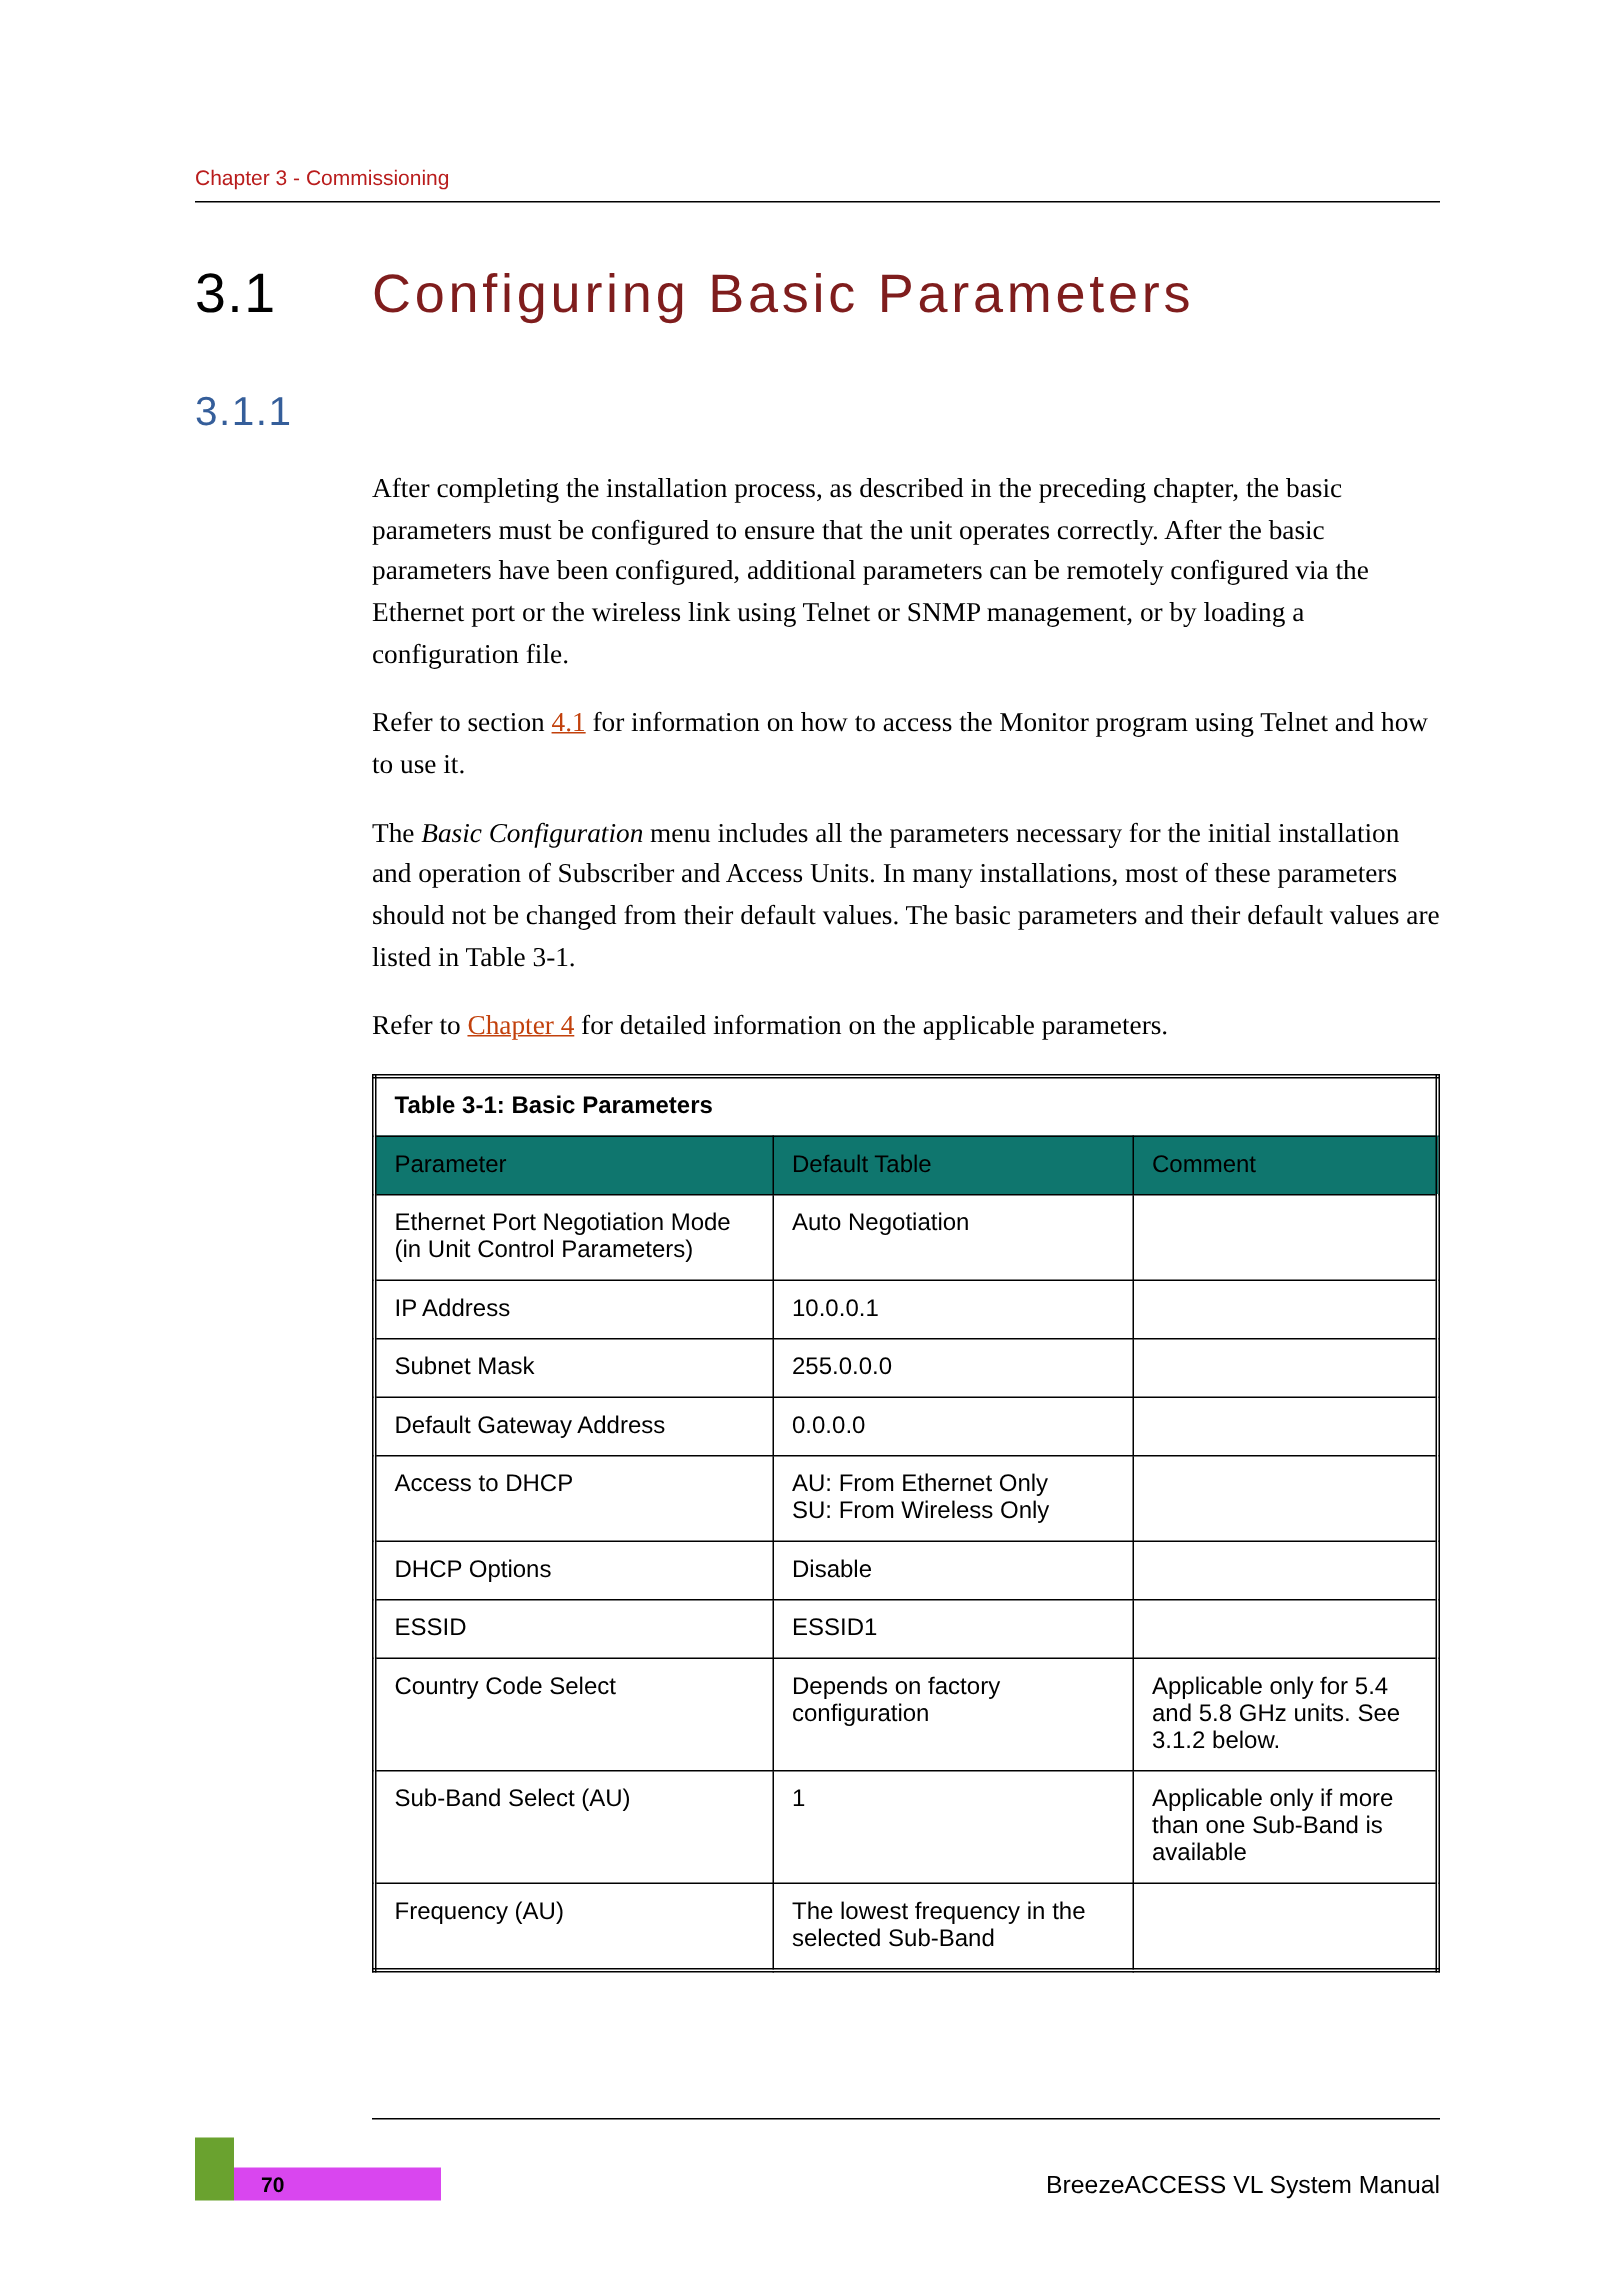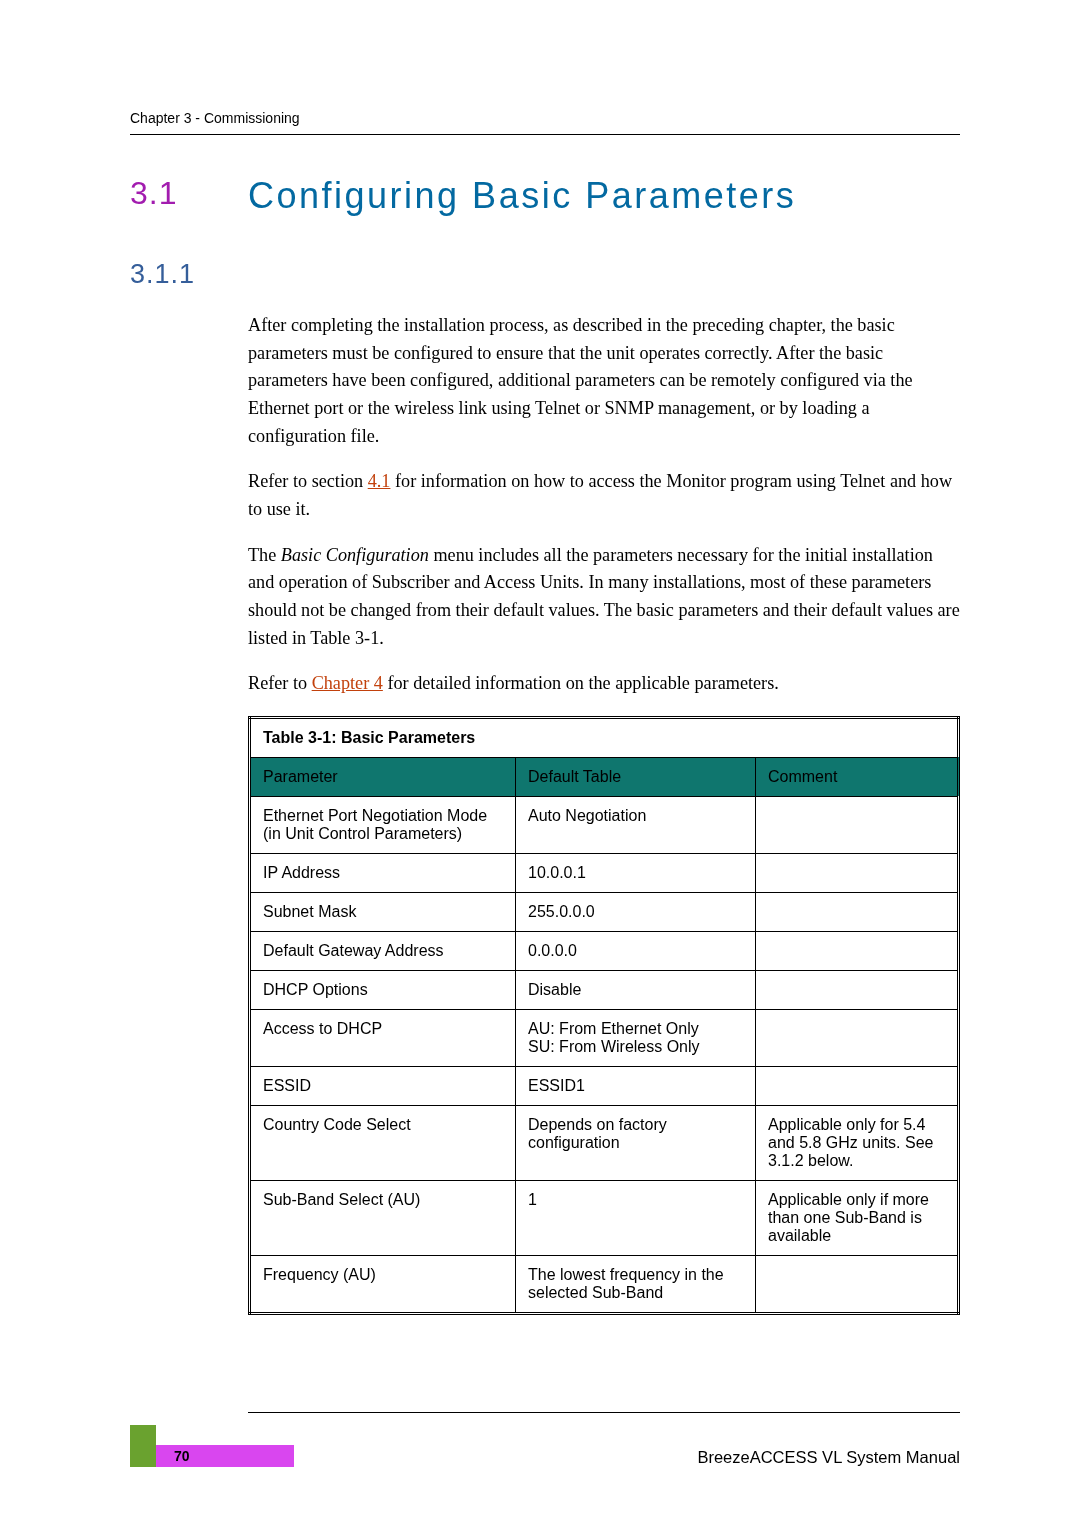--- a/index.html
+++ b/index.html
@@ -14,41 +14,41 @@
   }
   .page {
     position: relative;
     width: 1080px;
     height: 1527px;
     box-sizing: border-box;
     padding: 110px 120px 0 130px;
   }
   .running-header {
     font-size: 14px;
-    color: #000000;
+    color: #b91c1c;
     padding-bottom: 8px;
     border-bottom: 1px solid #000;
     margin-bottom: 40px;
     font-family: Arial, sans-serif;
   }
   .h1-row {
     display: flex;
     margin-bottom: 42px;
   }
   .h1-num {
     width: 118px;
     font-family: Arial, sans-serif;
-    font-size: 32px;
-    color: #a21caf;
+    font-size: 37px;
+    color: #000000;
     letter-spacing: 1px;
   }
   .h1-title {
     font-family: Arial, sans-serif;
     font-size: 36px;
-    color: #0369a1;
+    color: #7f1d1d;
     letter-spacing: 2.5px;
   }
   .h2-row {
     display: flex;
     margin-bottom: 22px;
   }
   .h2-num {
     width: 118px;
     font-family: Arial, sans-serif;
     font-size: 27px;
@@ -204,28 +204,28 @@
             <td>Subnet Mask</td>
             <td style="white-space: pre-line;">255.0.0.0</td>
             <td></td>
           </tr>
           <tr>
             <td>Default Gateway Address</td>
             <td style="white-space: pre-line;">0.0.0.0</td>
             <td></td>
           </tr>
           <tr>
-            <td>DHCP Options</td>
-            <td style="white-space: pre-line;">Disable</td>
-            <td></td>
-          </tr>
-          <tr>
             <td>Access to DHCP</td>
             <td style="white-space: pre-line;">AU: From Ethernet Only
 SU: From Wireless Only</td>
+            <td></td>
+          </tr>
+          <tr>
+            <td>DHCP Options</td>
+            <td style="white-space: pre-line;">Disable</td>
             <td></td>
           </tr>
           <tr>
             <td>ESSID</td>
             <td style="white-space: pre-line;">ESSID1</td>
             <td></td>
           </tr>
           <tr>
             <td>Country Code Select</td>
             <td style="white-space: pre-line;">Depends on factory configuration</td>

